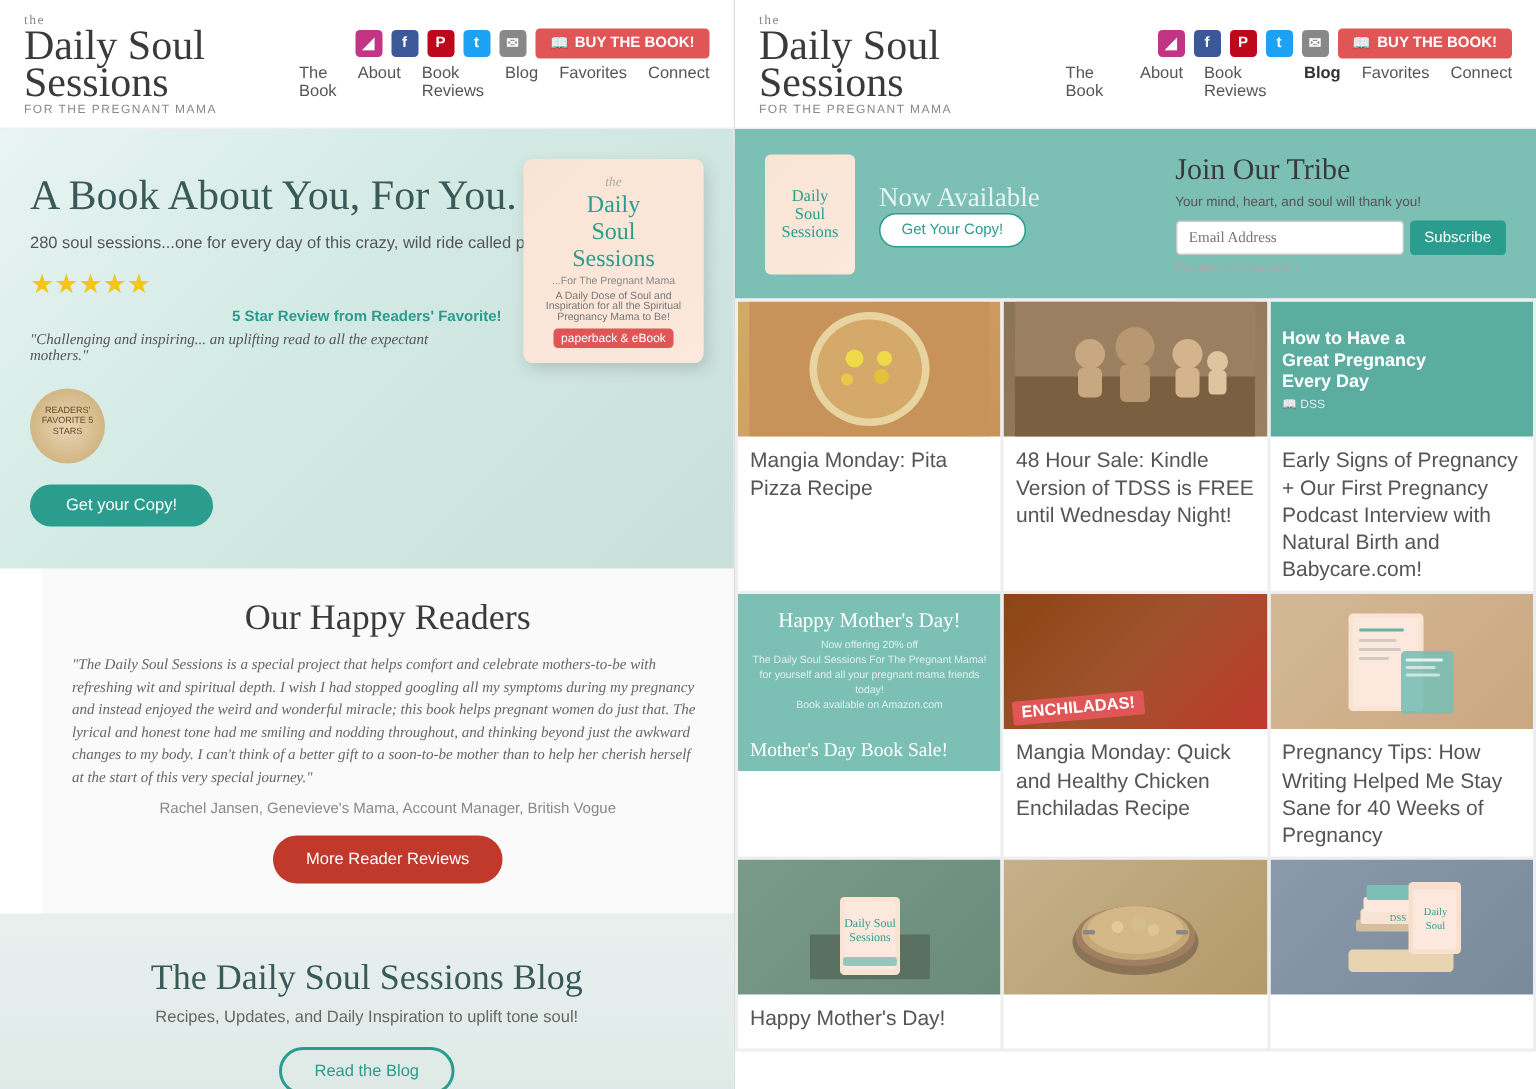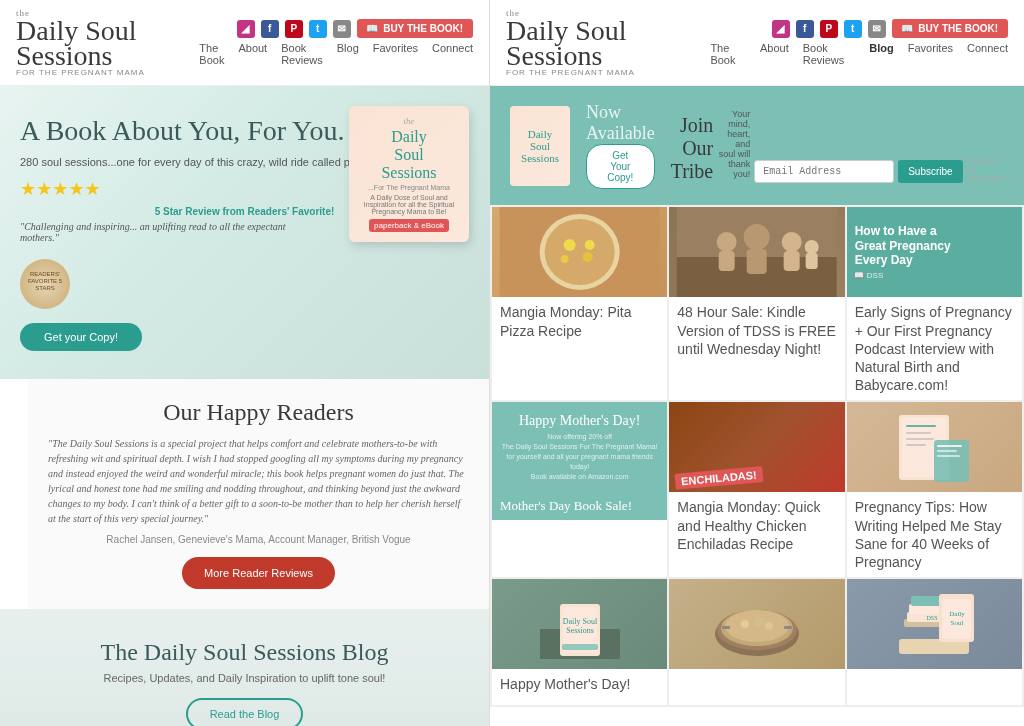--- a/index.html
+++ b/index.html
@@ -281,42 +281,42 @@
     .get-copy-btn {
       background: #fff;
       color: #2a9d8f;
       border: 1px solid #2a9d8f;
       border-radius: 16px;
       padding: 5px 14px;
       font-size: 10px;
       font-family: Arial;
       cursor: pointer;
     }
-    .newsletter-form { display: flex; flex-direction: row; align-items: flex-end; gap: 4px; }
+    .newsletter-form { display: flex; flex-direction: column; align-items: flex-start; gap: 4px; }
     .join-tribe {
       font-family: 'Brush Script MT', cursive;
       font-size: 20px;
       color: #3a3a3a;
       text-align: right;
     }
     .join-sub {
       font-size: 9px;
       color: #555;
       font-family: Arial;
       text-align: right;
       margin-bottom: 4px;
     }
     .email-row { display: flex; gap: 4px; }
     .email-input {
       border: 1px solid #ccc;
       border-radius: 3px;
       padding: 5px 8px;
       font-size: 10px;
-      font-family: Liberation Mono, monospace;
-      width: 140px;
+      font-family: Liberation Serif, serif;
+      width: 152px;
       color: #999;
     }
     .subscribe-btn {
       background: #2a9d8f;
       color: #fff;
       border: none;
       border-radius: 3px;
       padding: 5px 10px;
       font-size: 10px;
       font-family: Arial;

